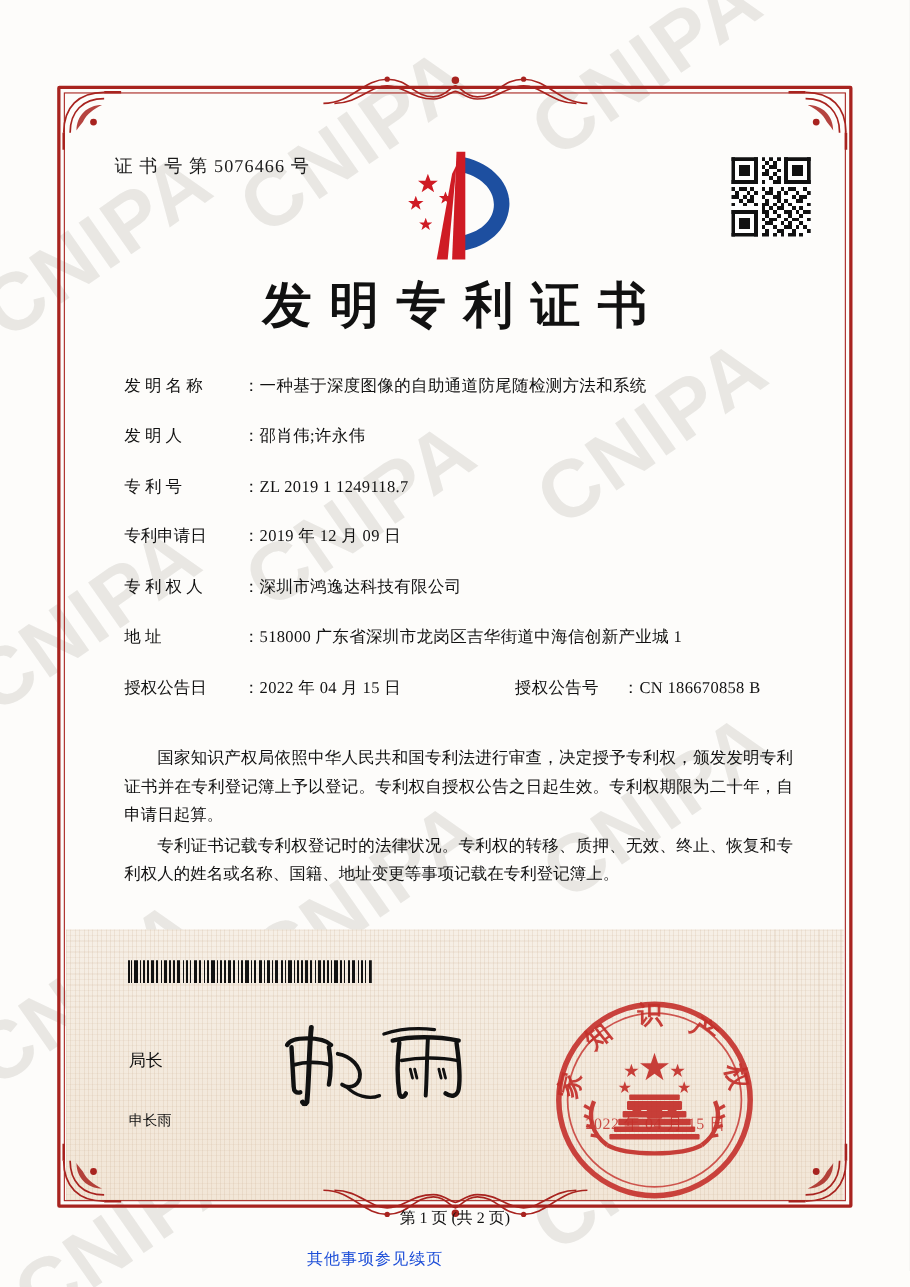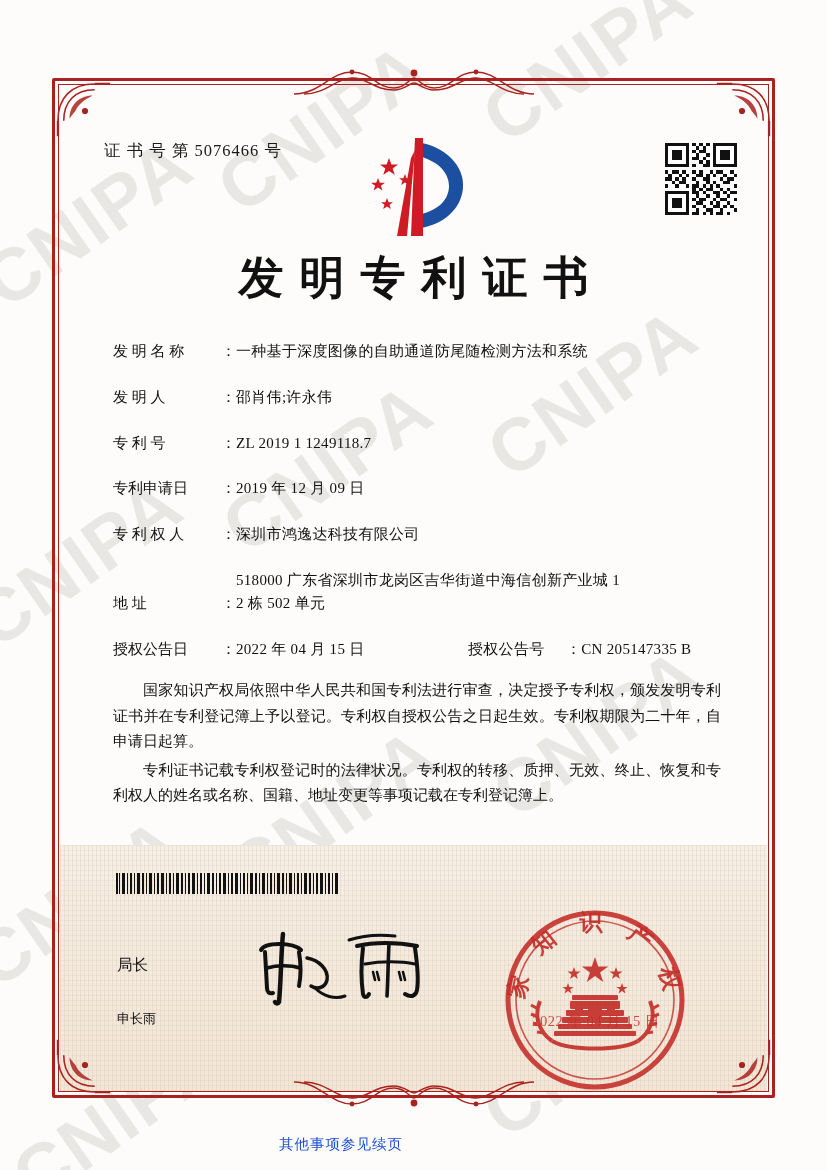--- a/index.html
+++ b/index.html
@@ -483,32 +483,31 @@
       <span class="f-label">专 利 权 人</span>
       <span class="f-colon">：</span>
       <span class="f-value">深圳市鸿逸达科技有限公司</span>
     </div>
 
     <div class="field">
       <span class="f-label">地 址</span>
       <span class="f-colon">：</span>
       <span class="f-value">
         <span>518000 广东省深圳市龙岗区吉华街道中海信创新产业城 1</span>
-        <span class="line2">2 栋 502 单元</span>
       </span>
     </div>
 
     <div class="field split">
       <span class="f-label">授权公告日</span>
       <span class="f-colon">：</span>
       <span class="f-value">
         <span class="v1">2022 年 04 月 15 日</span>
         <span class="k2">授权公告号</span>
         <span>：</span>
-        <span class="v2">CN 205147335 B</span>
+        <span class="v2">CN 186670858 B</span>
       </span>
     </div>
 
   </div>
 
   <div id="paras">
     <p>国家知识产权局依照中华人民共和国专利法进行审查，决定授予专利权，颁发发明专利证书并在专利登记簿上予以登记。专利权自授权公告之日起生效。专利权期限为二十年，自申请日起算。</p>
     <p>专利证书记载专利权登记时的法律状况。专利权的转移、质押、无效、终止、恢复和专利权人的姓名或名称、国籍、地址变更等事项记载在专利登记簿上。</p>
   </div>
 
@@ -636,15 +635,16 @@
         <path d="M40 96 C34 110 38 126 52 136" fill="none" stroke="#c4302b" stroke-width="4"></path>
         <path d="M150 96 C156 110 152 126 138 136" fill="none" stroke="#c4302b" stroke-width="4"></path>
         <path d="M38 104 l-7 -4 M38 112 l-7 -3 M40 120 l-7 -2 M44 128 l-7 -1" stroke="#c4302b" stroke-width="3" fill="none"></path>
         <path d="M152 104 l7 -4 M152 112 l7 -3 M150 120 l7 -2 M146 128 l7 -1" stroke="#c4302b" stroke-width="3" fill="none"></path>
         <path d="M52 136 C70 146 120 146 138 136" fill="none" stroke="#c4302b" stroke-width="4"></path>
       </g>
     </svg>
   </div>
   <div id="seal-date">2022 年 04 月 15 日</div>
 
+  <div id="page-num">第 1 页 (共 2 页)</div>
   <div id="footnote">其他事项参见续页</div>
 
 </div>
 
 </body></html>

